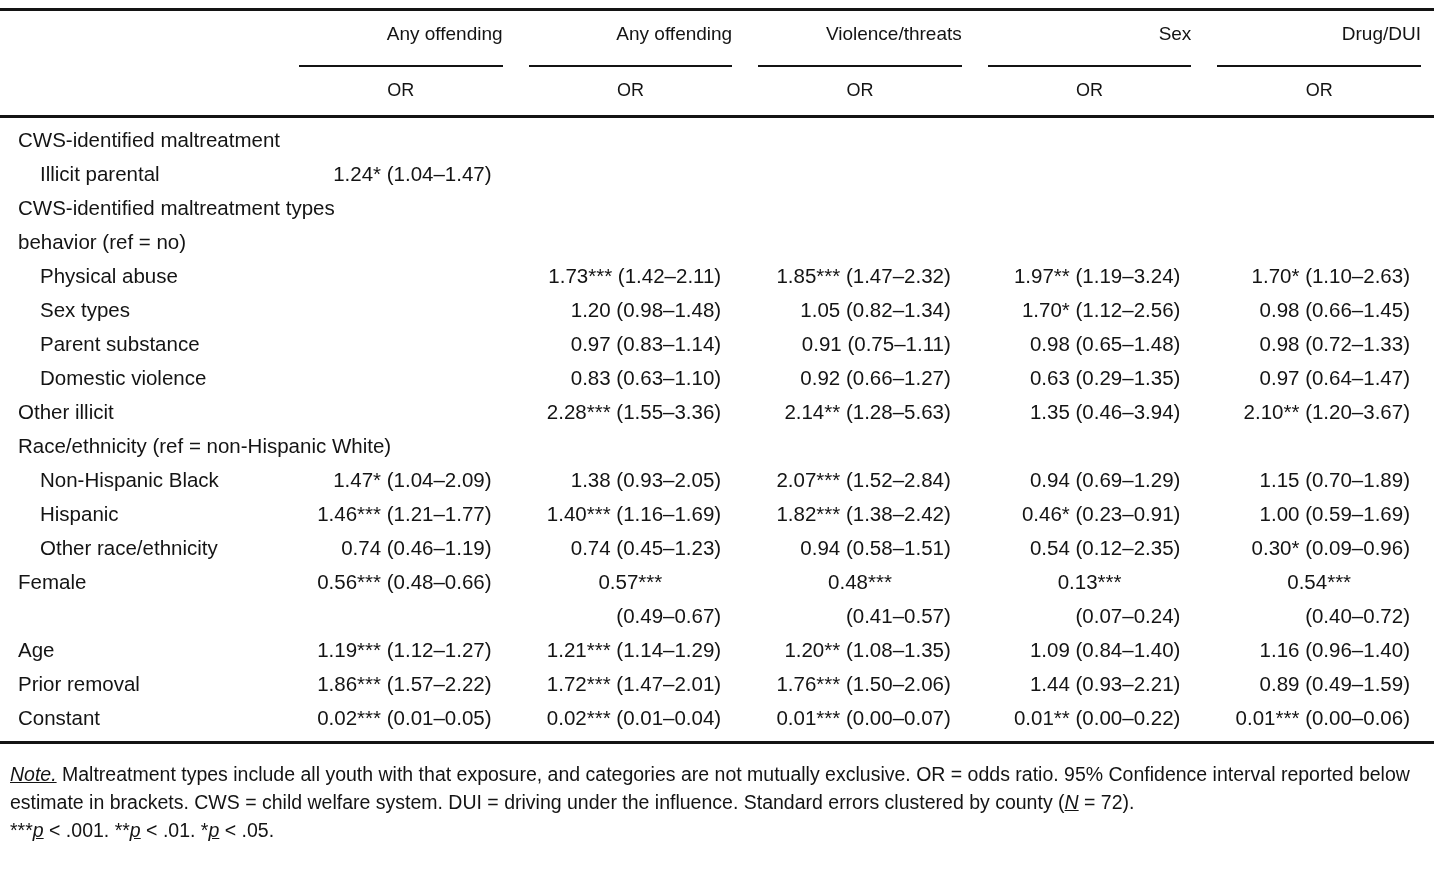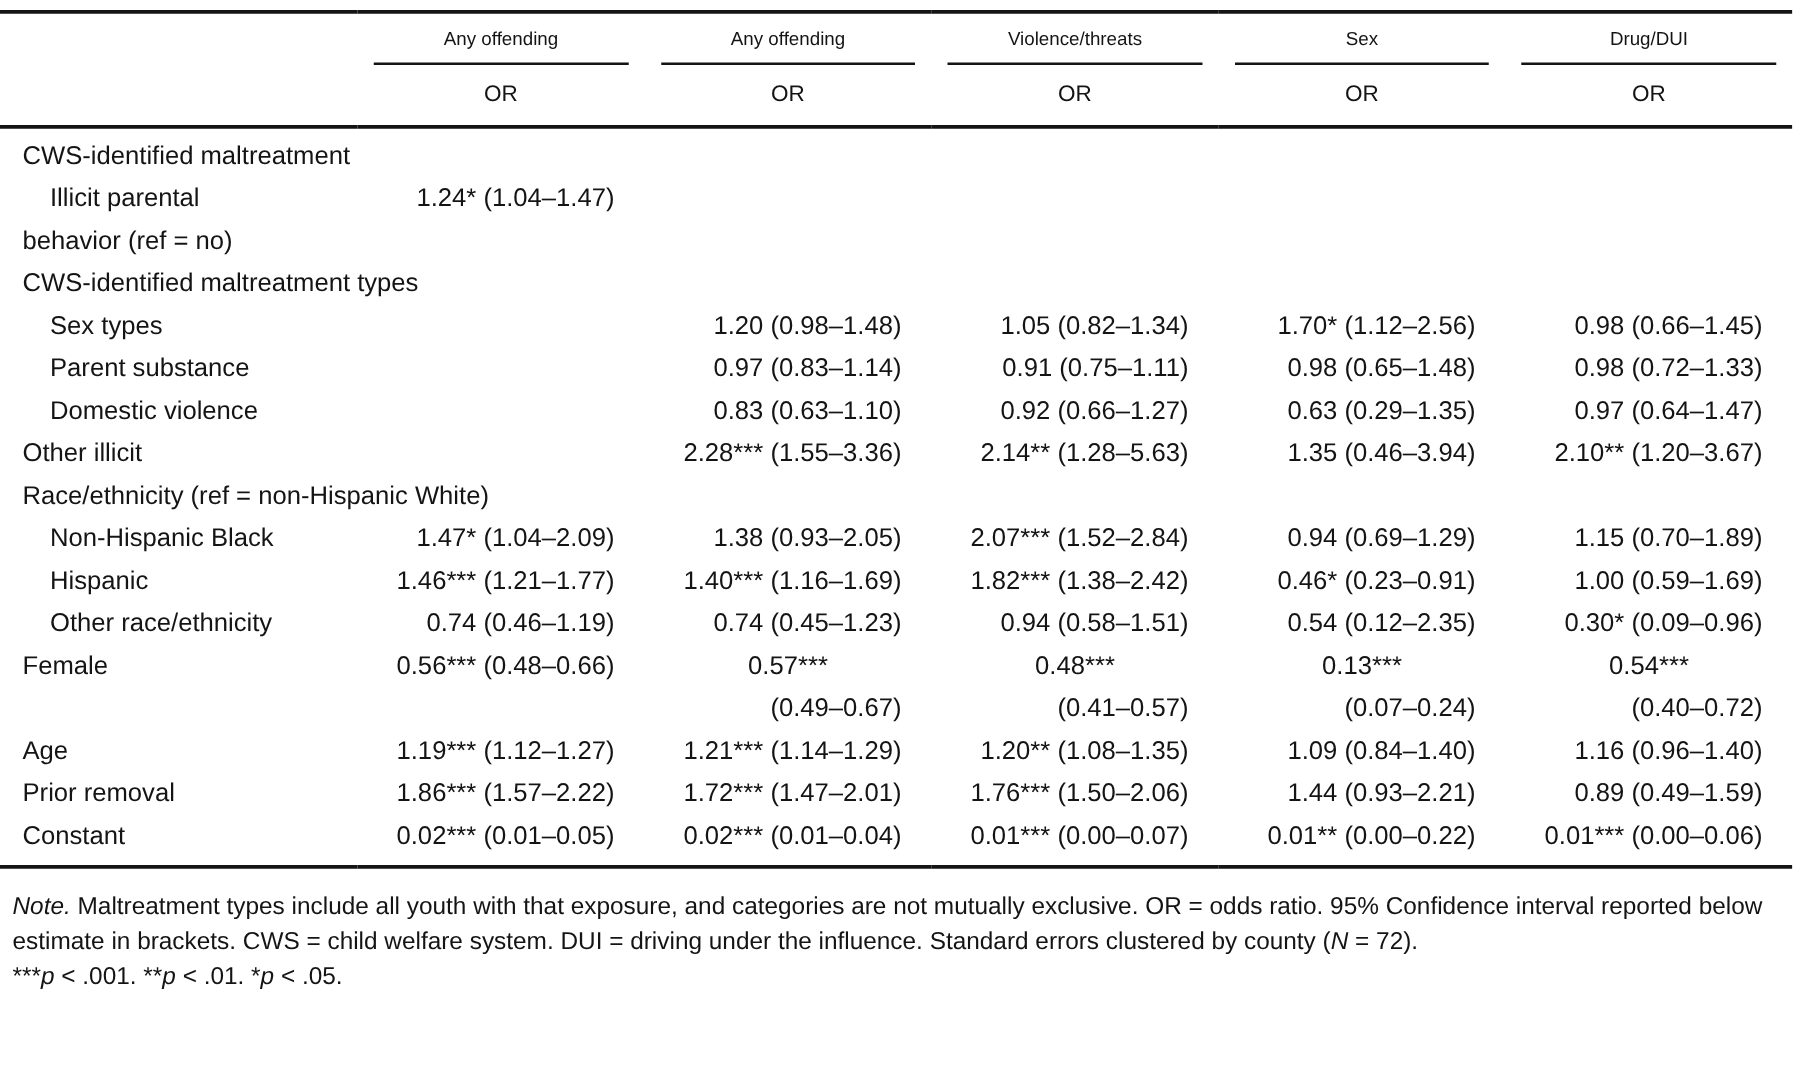--- a/index.html
+++ b/index.html
@@ -21,23 +21,23 @@
     border-top: 3px solid #141414;
     border-bottom: 3px solid #141414;
   }
   col.c-label { width: 286px; }
   col.c-data  { width: 229.6px; }
 
   thead th { font-weight: normal; }
   tr.group-row td, tr.group-row th { padding: 12px 0 0 0; vertical-align: bottom; }
   .grp-line {
     margin: 0 13px;
-    text-align: center;
-    font-size: 15px;
-    padding-bottom: 10px;
+    text-align: right;
+    font-size: 19px;
+    padding-bottom: 20px;
     border-bottom: 2px solid #141414;
     white-space: nowrap;
   }
   tr.or-row th, tr.or-row td {
     border-bottom: 3px solid #141414;
     font-size: 18px;
     text-align: center;
     padding: 13px 0 14px 0;
     font-weight: normal;
   }
@@ -55,21 +55,21 @@
   td.val { text-align: right; padding-right: 24px; }
   td.val.ctr { text-align: center; padding-right: 0; }
 
   .note {
     font-size: 19.5px;
     line-height: 28px;
     padding: 16px 14px 0 10px;
     color: #141414;
   }
   .note p { margin: 0; }
-  .it { font-style: italic; }
+  .it { font-style: italic; text-decoration: underline; }
 </style>
 </head>
 <body>
 
 <div class="page">
 
   <table class="regtable">
     <colgroup>
       <col class="c-label">
       <col class="c-data">
@@ -117,34 +117,42 @@
         </tr>
         <tr>
           <td class="lbl ind">Illicit parental</td>
           <td class="val">1.24* (1.04–1.47)</td>
           <td class="val"></td>
           <td class="val"></td>
           <td class="val"></td>
           <td class="val"></td>
         </tr>
         <tr>
+          <td class="lbl">CWS-identified maltreatment types</td>
+          <td class="val"></td>
+          <td class="val"></td>
+          <td class="val"></td>
+          <td class="val"></td>
+          <td class="val"></td>
+        </tr>
+        <tr>
           <td class="lbl">behavior (ref = no)</td>
           <td class="val"></td>
           <td class="val"></td>
           <td class="val"></td>
           <td class="val"></td>
           <td class="val"></td>
         </tr>
         <tr>
-          <td class="lbl">CWS-identified maltreatment types</td>
-          <td class="val"></td>
-          <td class="val"></td>
-          <td class="val"></td>
-          <td class="val"></td>
-          <td class="val"></td>
+          <td class="lbl ind">Physical abuse</td>
+          <td class="val"></td>
+          <td class="val">1.73*** (1.42–2.11)</td>
+          <td class="val">1.85*** (1.47–2.32)</td>
+          <td class="val">1.97** (1.19–3.24)</td>
+          <td class="val">1.70* (1.10–2.63)</td>
         </tr>
         <tr>
           <td class="lbl ind">Sex types</td>
           <td class="val"></td>
           <td class="val">1.20 (0.98–1.48)</td>
           <td class="val">1.05 (0.82–1.34)</td>
           <td class="val">1.70* (1.12–2.56)</td>
           <td class="val">0.98 (0.66–1.45)</td>
         </tr>
         <tr>

